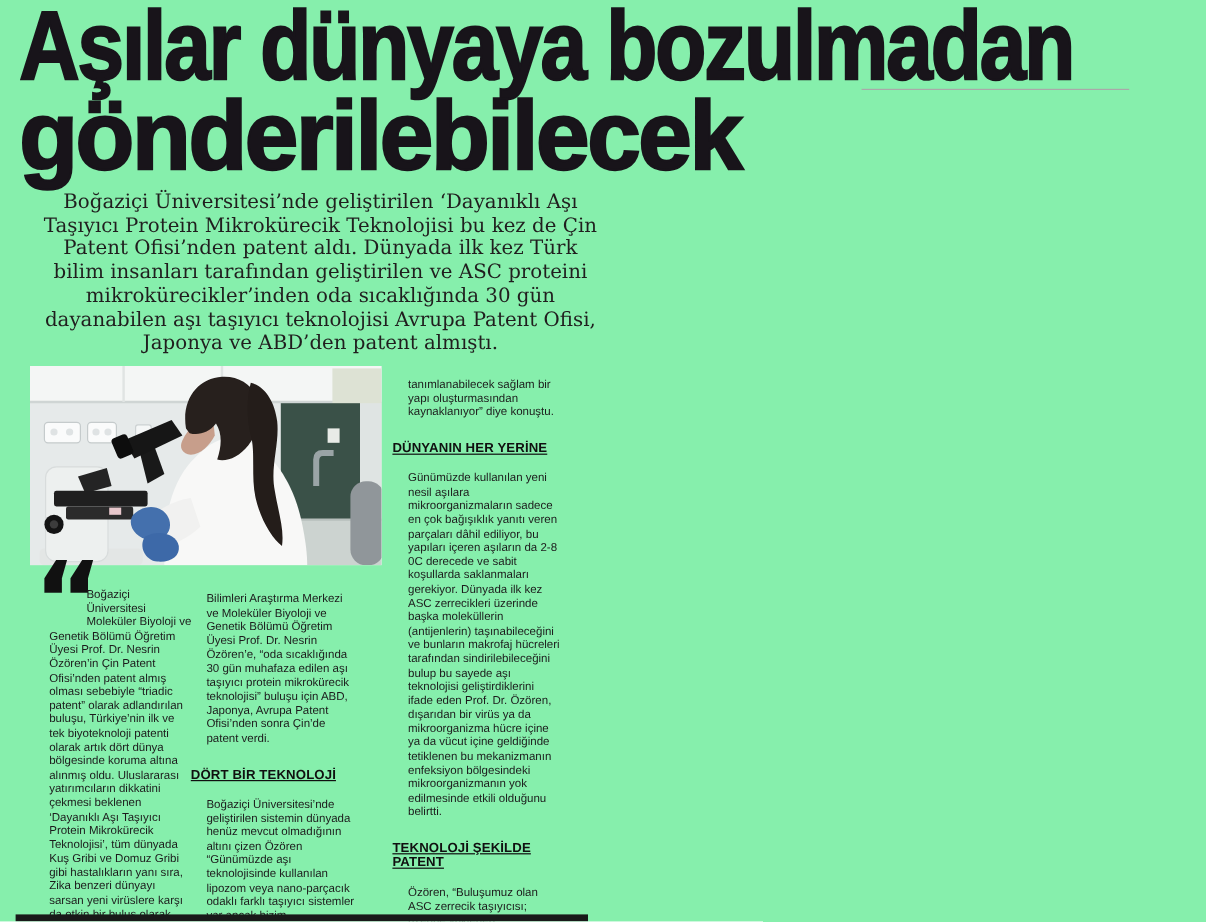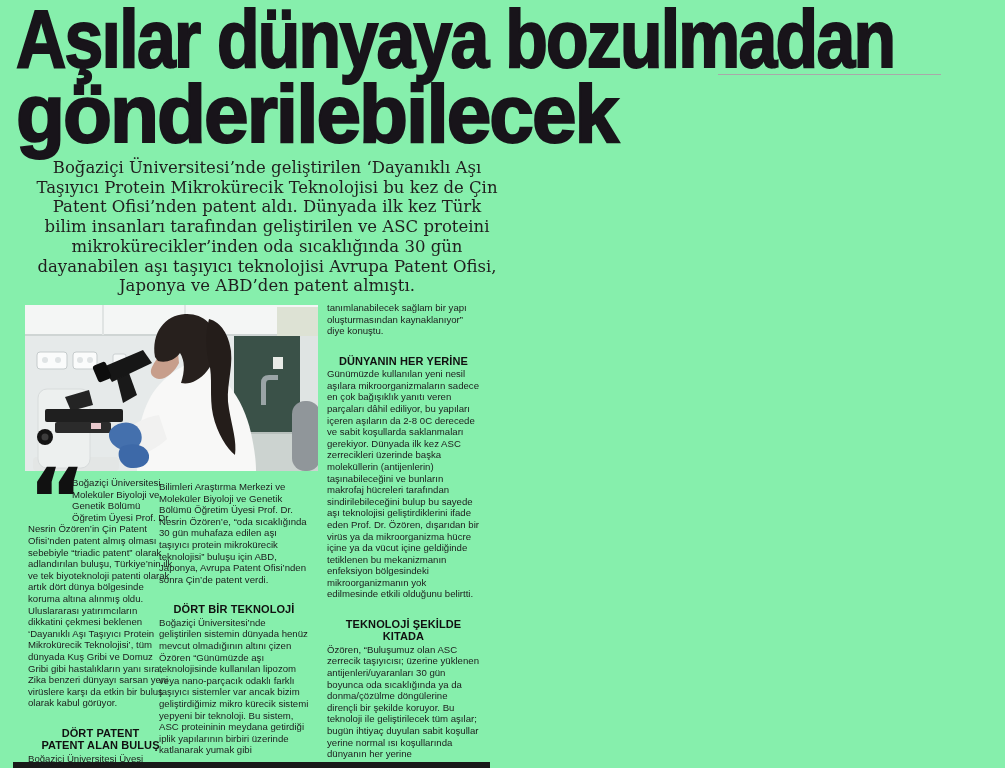--- a/index.html
+++ b/index.html
@@ -11,26 +11,26 @@
   .hl1{top:-7px;font-size:81px;transform:scaleX(0.86);}
   .hl2{top:68px;font-size:81px;transform:scaleX(0.99);}
   .hl-rule{position:absolute;left:718px;top:74px;width:223px;height:1px;background:#a9a9a9;}
   
   .lead{position:absolute;left:36px;top:158px;width:462px;margin:0;text-align:center;
         font-family:"DejaVu Serif",serif;font-size:16.5px;line-height:19.7px;color:#201e1e;}
   
   .photo{position:absolute;left:25px;top:305px;width:293px;height:166px;overflow:hidden;background:#e6eaea;}
   
   .col{position:absolute;font-size:9.6px;line-height:11.6px;color:#1c1c1c;}
-  .col p{margin:0;}
+  .col p{margin:13px;}
   .col1{left:28px;top:477px;width:145px;}
   .col2{left:159px;top:481px;width:150px;}
   .col3{left:327px;top:302px;width:153px;}
-  .subhead{margin:18px 0 1px;font-size:11px;line-height:12.4px;text-align:center;
-           font-weight:700;letter-spacing:0.1px;color:#101010;}
+  .subhead{margin:18px 0 1px;font-size:11px;line-height:12.4px;text-align:left;
+           font-weight:700;letter-spacing:0.1px;color:#101010;text-decoration:underline;}
   .subhead span{display:block;}
   .bigquote{float:left;width:40px;height:58px;margin:-20px 4px 0 0;color:#111;
             font-family:"DejaVu Sans",sans-serif;font-weight:700;font-size:88px;line-height:88px;}
   .bar{position:absolute;left:13px;top:762px;width:477px;height:6px;background:#191919;}
 </style>
 </head>
 <body>
 
 <div class="page">
 
@@ -110,19 +110,19 @@
     <h3 class="subhead">DÖRT BİR TEKNOLOJİ</h3>
     <p>Boğaziçi Üniversitesi’nde geliştirilen sistemin dünyada henüz mevcut olmadığının altını çizen Özören “Günümüzde aşı teknolojisinde kullanılan lipozom veya nano-parçacık odaklı farklı taşıyıcı sistemler var ancak bizim geliştirdiğimiz mikro kürecik sistemi yepyeni bir teknoloji. Bu sistem, ASC proteininin meydana getirdiği iplik yapılarının birbiri üzerinde katlanarak yumak gibi</p>
   </div>
 
   <div class="col col3">
     <p>tanımlanabilecek sağlam bir yapı oluşturmasından kaynaklanıyor” diye konuştu.</p>
     <h3 class="subhead">DÜNYANIN HER YERİNE</h3>
     <p>Günümüzde kullanılan yeni nesil aşılara mikroorganizmaların sadece en çok bağışıklık yanıtı veren parçaları dâhil ediliyor, bu yapıları içeren aşıların da 2-8 0C derecede ve sabit koşullarda saklanmaları gerekiyor. Dünyada ilk kez ASC zerrecikleri üzerinde başka moleküllerin (antijenlerin) taşınabileceğini ve bunların makrofaj hücreleri tarafından sindirilebileceğini bulup bu sayede aşı teknolojisi geliştirdiklerini ifade eden Prof. Dr. Özören, dışarıdan bir virüs ya da mikroorganizma hücre içine ya da vücut içine geldiğinde tetiklenen bu mekanizmanın enfeksiyon bölgesindeki mikroorganizmanın yok edilmesinde etkili olduğunu belirtti.</p>
     <h3 class="subhead">
       <span>TEKNOLOJİ ŞEKİLDE</span>
-      <span>KITADA</span>
+      <span>PATENT</span>
     </h3>
     <p>Özören, “Buluşumuz olan ASC zerrecik taşıyıcısı; üzerine yüklenen antijenleri/uyaranları 30 gün boyunca oda sıcaklığında ya da donma/çözülme döngülerine dirençli bir şekilde koruyor. Bu teknoloji ile geliştirilecek tüm aşılar; bugün ihtiyaç duyulan sabit koşullar yerine normal ısı koşullarında dünyanın her yerine gönderilebilecek” dedi.</p>
   </div>
 
   <div class="bar"></div>
 </div>
 
 </body></html>

